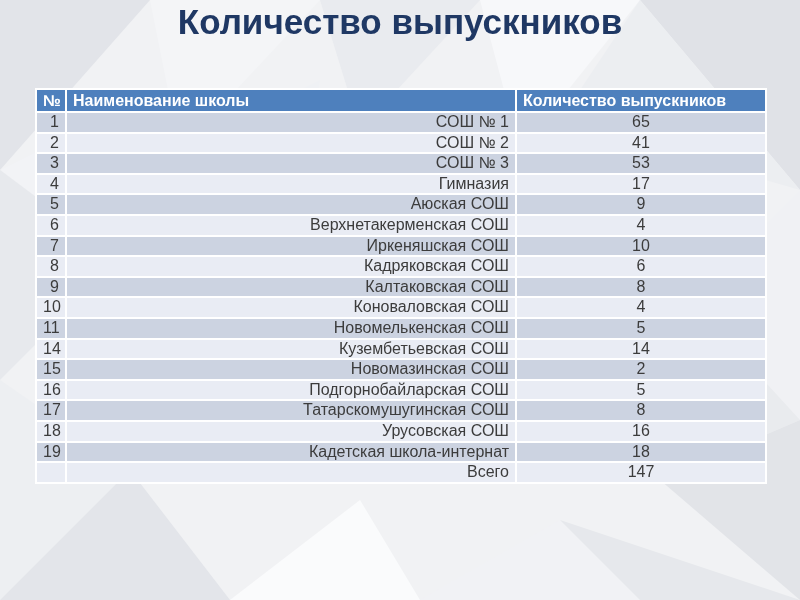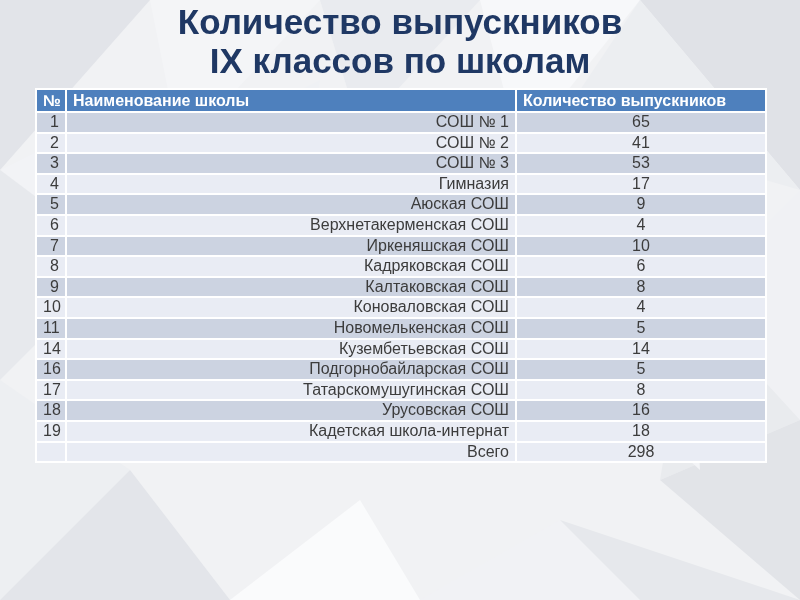--- a/index.html
+++ b/index.html
@@ -95,21 +95,20 @@
     <polygon points="800,420 690,300 660,480" fill="#e9ebee"></polygon>
     <polygon points="800,420 660,480 800,600" fill="#e2e4e8"></polygon>
     <polygon points="180,150 320,80 300,220" fill="#eff1f4"></polygon>
     <polygon points="560,120 640,220 480,200" fill="#f5f6f8"></polygon>
     <polygon points="120,260 230,380 60,430" fill="#f8f9fb"></polygon>
     <polygon points="690,300 600,380 700,470" fill="#f3f4f7"></polygon>
   </svg>
 
   <h1 class="title">
     <span>Количество выпускников</span><br>
-    <span>IX классов по школам</span>
   </h1>
 
   <table class="grads">
     <colgroup>
       <col style="width:30px">
       <col style="width:450px">
       <col style="width:250px">
     </colgroup>
     <thead>
       <tr>
@@ -173,20 +172,25 @@
           <td class="c-num">11</td>
           <td class="c-school">Новомелькенская СОШ</td>
           <td class="c-count">5</td>
         </tr>
         <tr>
           <td class="c-num">14</td>
           <td class="c-school">Кузембетьевская СОШ</td>
           <td class="c-count">14</td>
         </tr>
         <tr>
+          <td class="c-num">15</td>
+          <td class="c-school">Новомазинская СОШ</td>
+          <td class="c-count">2</td>
+        </tr>
+        <tr>
           <td class="c-num">16</td>
           <td class="c-school">Подгорнобайларская СОШ</td>
           <td class="c-count">5</td>
         </tr>
         <tr>
           <td class="c-num">17</td>
           <td class="c-school">Татарскомушугинская СОШ</td>
           <td class="c-count">8</td>
         </tr>
         <tr>
@@ -197,18 +201,18 @@
         <tr>
           <td class="c-num">19</td>
           <td class="c-school">Кадетская школа-интернат</td>
           <td class="c-count">18</td>
         </tr>
       </tbody>
     <tfoot>
       <tr>
         <td class="c-num"></td>
         <td class="c-school">Всего</td>
-        <td class="c-count">298</td>
+        <td class="c-count">147</td>
       </tr>
     </tfoot>
   </table>
 
 </div>
 
 </body></html>

